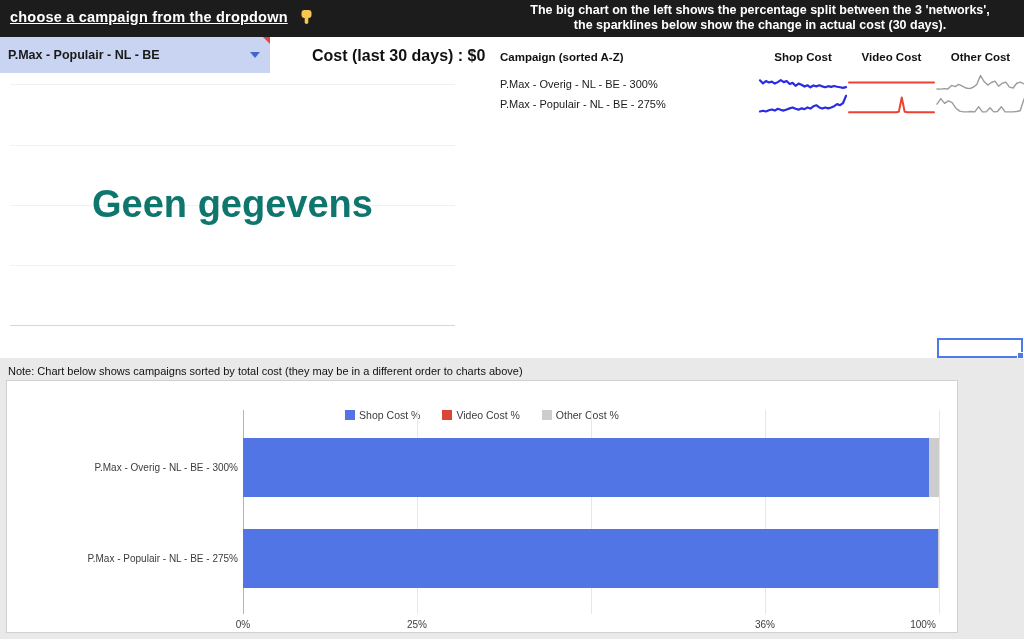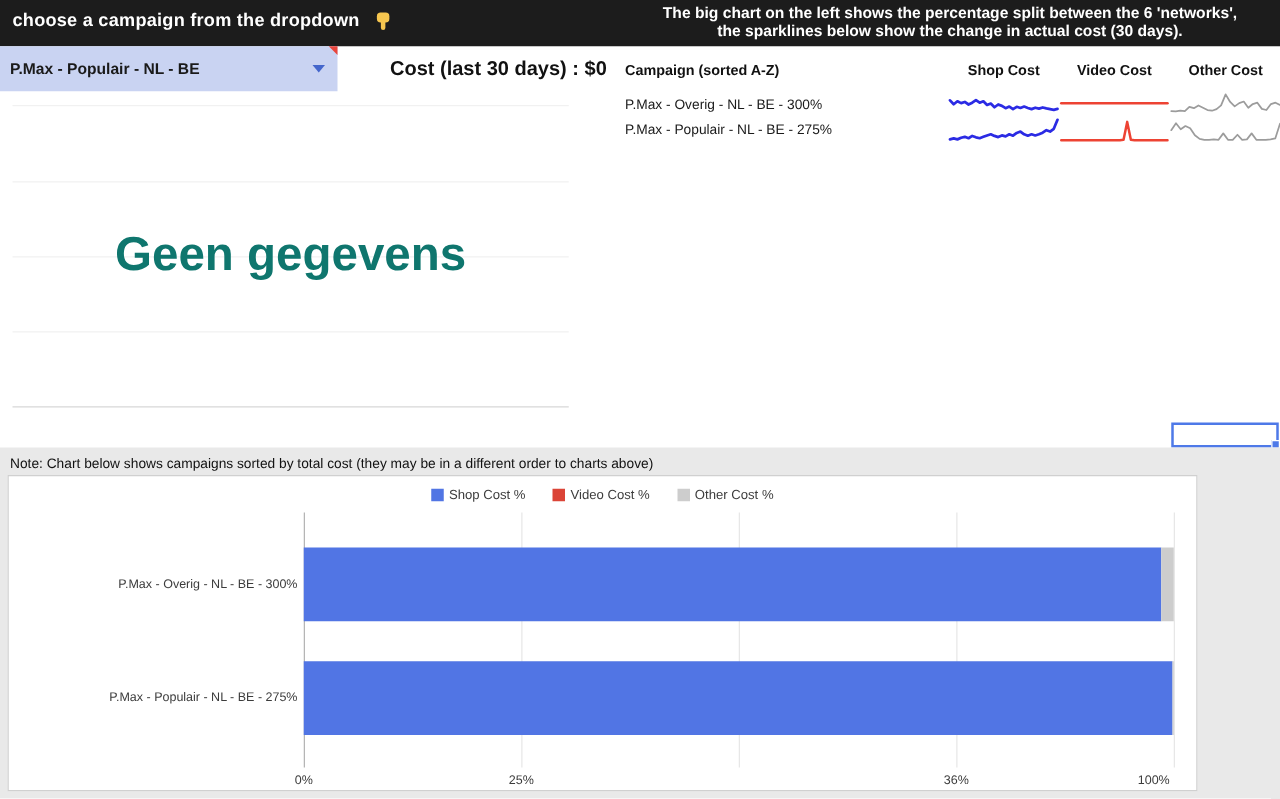--- a/index.html
+++ b/index.html
@@ -2,21 +2,21 @@
 <html><head>
 <meta charset="utf-8">
 <style>
   html,body{margin:0;padding:0;background:#fff;}
   #stage{position:relative;width:1024px;height:639px;background:#ffffff;
          font-family:"Liberation Sans",sans-serif;overflow:hidden;color:#111;}
   .abs{position:absolute;}
 
   
   #topbar{left:0;top:0;width:1024px;height:37px;background:#1c1c1c;color:#fff;}
-  #topbar-left{left:10px;top:9px;font-size:14.5px;font-weight:600;letter-spacing:.2px;display:flex;align-items:center;gap:12px;}
+  #topbar-left{left:10px;top:9px;font-size:14.5px;font-weight:600;letter-spacing:.2px;display:flex;align-items:center;gap:12px;text-decoration:underline;}
   #topbar-right{left:500px;top:3px;width:520px;text-align:center;font-size:12.5px;font-weight:600;line-height:15px;}
 
   
   #dropdown{left:0;top:37px;width:270px;height:36px;background:#c9d3f2;display:flex;align-items:center;}
   #dropdown-text{margin-left:8px;font-size:12.5px;font-weight:bold;color:#1a1a1a;}
   #dd-arrow{position:absolute;right:10px;top:15px;width:0;height:0;
             border-left:5px solid transparent;border-right:5px solid transparent;border-top:6px solid #4466cc;}
   #dd-corner{position:absolute;right:0;top:0;width:0;height:0;
              border-left:7px solid transparent;border-top:7px solid #e8453c;}
 
@@ -37,21 +37,21 @@
             border:2px solid #4e79e8;box-sizing:border-box;}
   #sel-handle{position:absolute;right:-3px;bottom:-3px;width:5px;height:5px;background:#4e79e8;border:1px solid #fff;}
 
   
   #gray-band{left:0;top:358px;width:1024px;height:281px;background:#e9e9e9;}
   #note{left:8px;top:365px;font-size:11px;font-weight:normal;color:#111;}
 
   
   #chart-box{left:6px;top:380px;width:952px;height:253px;background:#fff;border:1px solid #d0d0d0;box-sizing:border-box;}
   #legend{position:absolute;left:0;top:9px;width:100%;display:flex;justify-content:center;gap:22px;align-items:center;}
-  .legend-item{display:flex;align-items:center;gap:4px;font-size:10.5px;color:#3c3c3c;}
+  .legend-item{display:flex;align-items:center;gap:4px;font-size:10.5px;color:#3c3c3c;margin-top:19px;}
   .legend-swatch{width:10px;height:10px;display:inline-block;}
   .gridline{position:absolute;top:29px;width:1px;height:204px;background:#e7e7e7;}
   .gridline.axis{background:#b5b5b5;}
   .bar-seg{position:absolute;}
   .row-label{position:absolute;width:176px;text-align:right;font-size:10px;color:#3c3c3c;}
   .tick-label{position:absolute;top:238px;width:40px;margin-left:-20px;text-align:center;font-size:10px;color:#3c3c3c;}
 </style>
 </head>
 <body>
 
@@ -61,21 +61,21 @@
     <div class="abs" id="topbar-left">
       <span>choose a campaign from the dropdown</span>
       <span style="display:inline-flex;">
         <svg width="13" height="16" viewBox="0 0 13 16">
           <rect x="1.5" y="1" width="10" height="8" rx="3" fill="#f6c64f"></rect>
           <rect x="4.7" y="6" width="3.6" height="9" rx="1.8" fill="#f6c64f"></rect>
         </svg>
       </span>
     </div>
     <div class="abs" id="topbar-right">
-      <div>The big chart on the left shows the percentage split between the 6 'networks',</div>
+      <div>The big chart on the left shows the percentage split between the 3 'networks',</div>
       <div>the sparklines below show the change in actual cost (30 days).</div>
     </div>
   </div>
 
   <div class="abs" id="dropdown">
     <span id="dropdown-text">P.Max - Populair - NL - BE</span>
     <span id="dd-arrow"></span>
     <span id="dd-corner"></span>
   </div>
 

